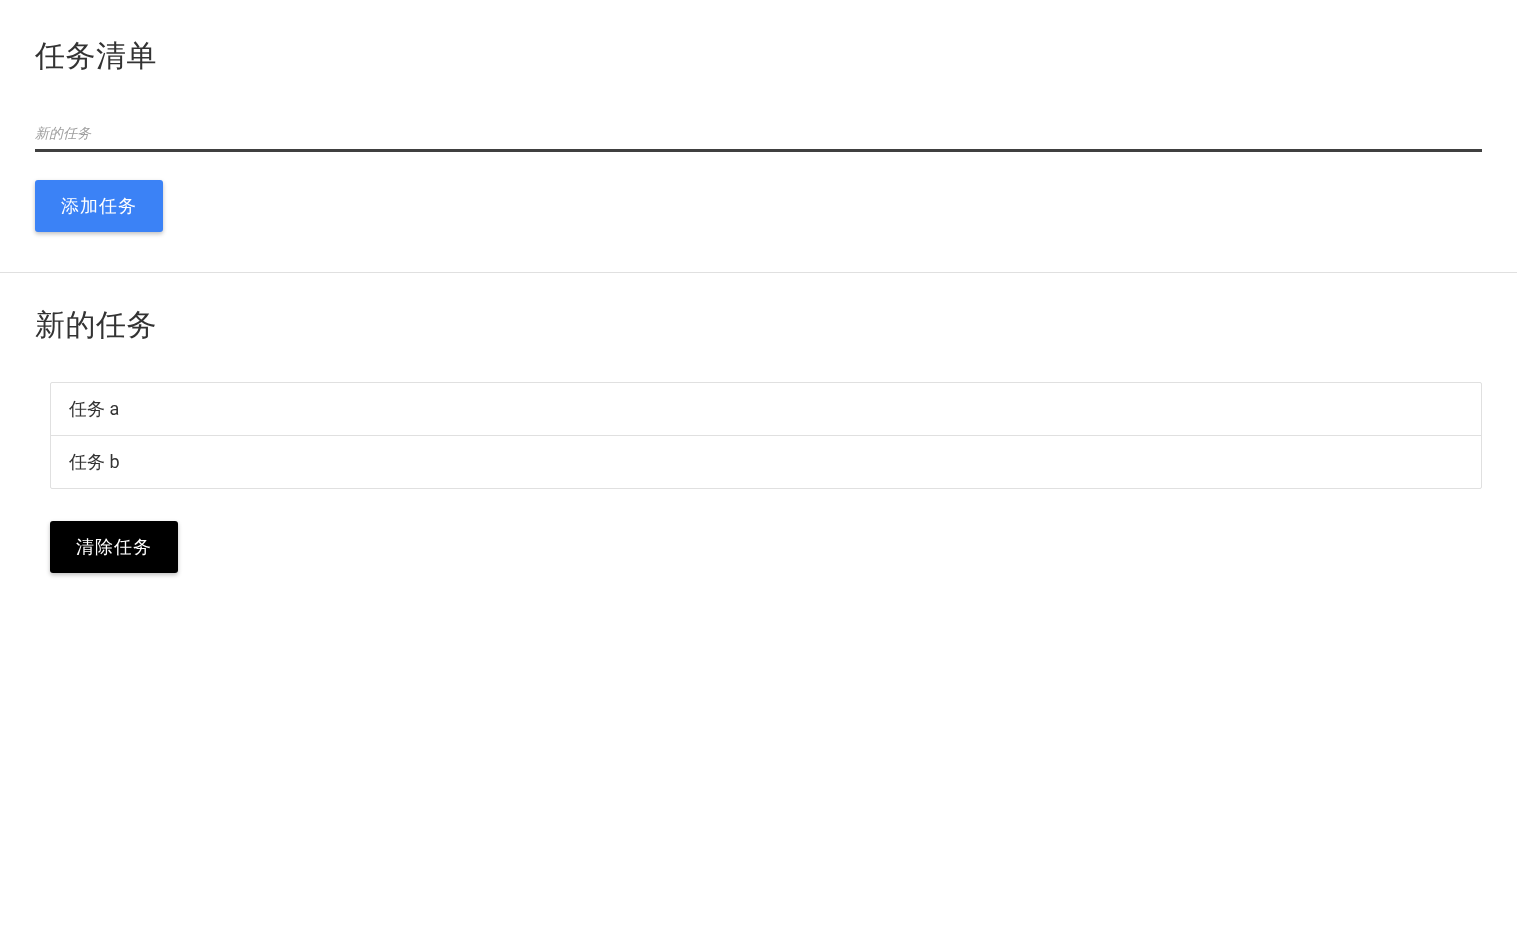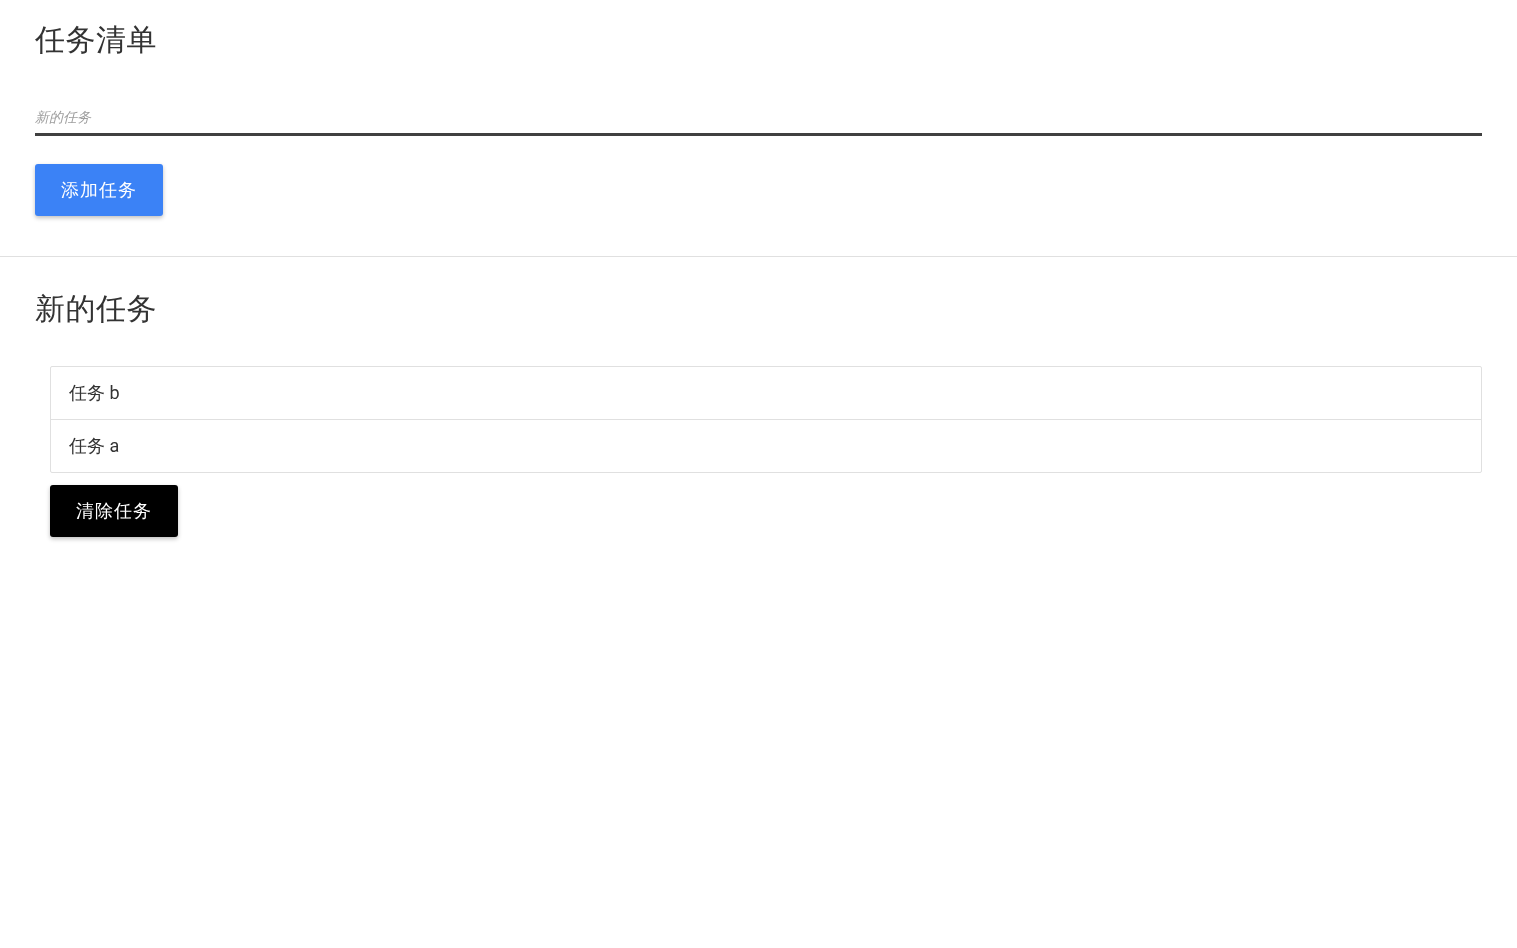--- a/index.html
+++ b/index.html
@@ -8,20 +8,21 @@
       padding: 0;
     }
     body {
       font-family: -apple-system, BlinkMacSystemFont, "Segoe UI", Roboto, "Helvetica Neue", Arial, sans-serif;
       background: #ffffff;
       color: #333;
       font-size: 16px;
     }
     .section-top {
       padding: 20px 35px 40px 35px;
+      margin-top: 16px;
     }
     .h1 {
       font-size: 30px;
       font-weight: 500;
       color: #333;
       margin-bottom: 40px;
       letter-spacing: 0.5px;
     }
     .text-input {
       width: 100%;
@@ -77,34 +78,34 @@
     .task-item {
       padding: 14px 18px;
       font-size: 18px;
       color: #333;
       border-bottom: 1px solid #e0e0e0;
     }
     .task-item:last-child {
       border-bottom: none;
     }
     .btn-black {
-      margin-top: 12px;
+      margin-top: 32px;
     }
   </style>
 </head>
 <body>
 
 <div class="section-top">
   <h1 class="h1">任务清单</h1>
   <input type="text" class="text-input" placeholder="新的任务" style="">
   <button class="btn btn-teal">添加任务</button>
 </div>
 
 <div class="section-bottom">
   <h1 class="h1">新的任务</h1>
   <div class="inner">
     <ul class="task-list">
+      <li class="task-item">任务 a</li>
       <li class="task-item">任务 b</li>
-      <li class="task-item">任务 a</li>
     </ul>
     <button class="btn btn-black">清除任务</button>
   </div>
 </div>
 
 </body></html>

